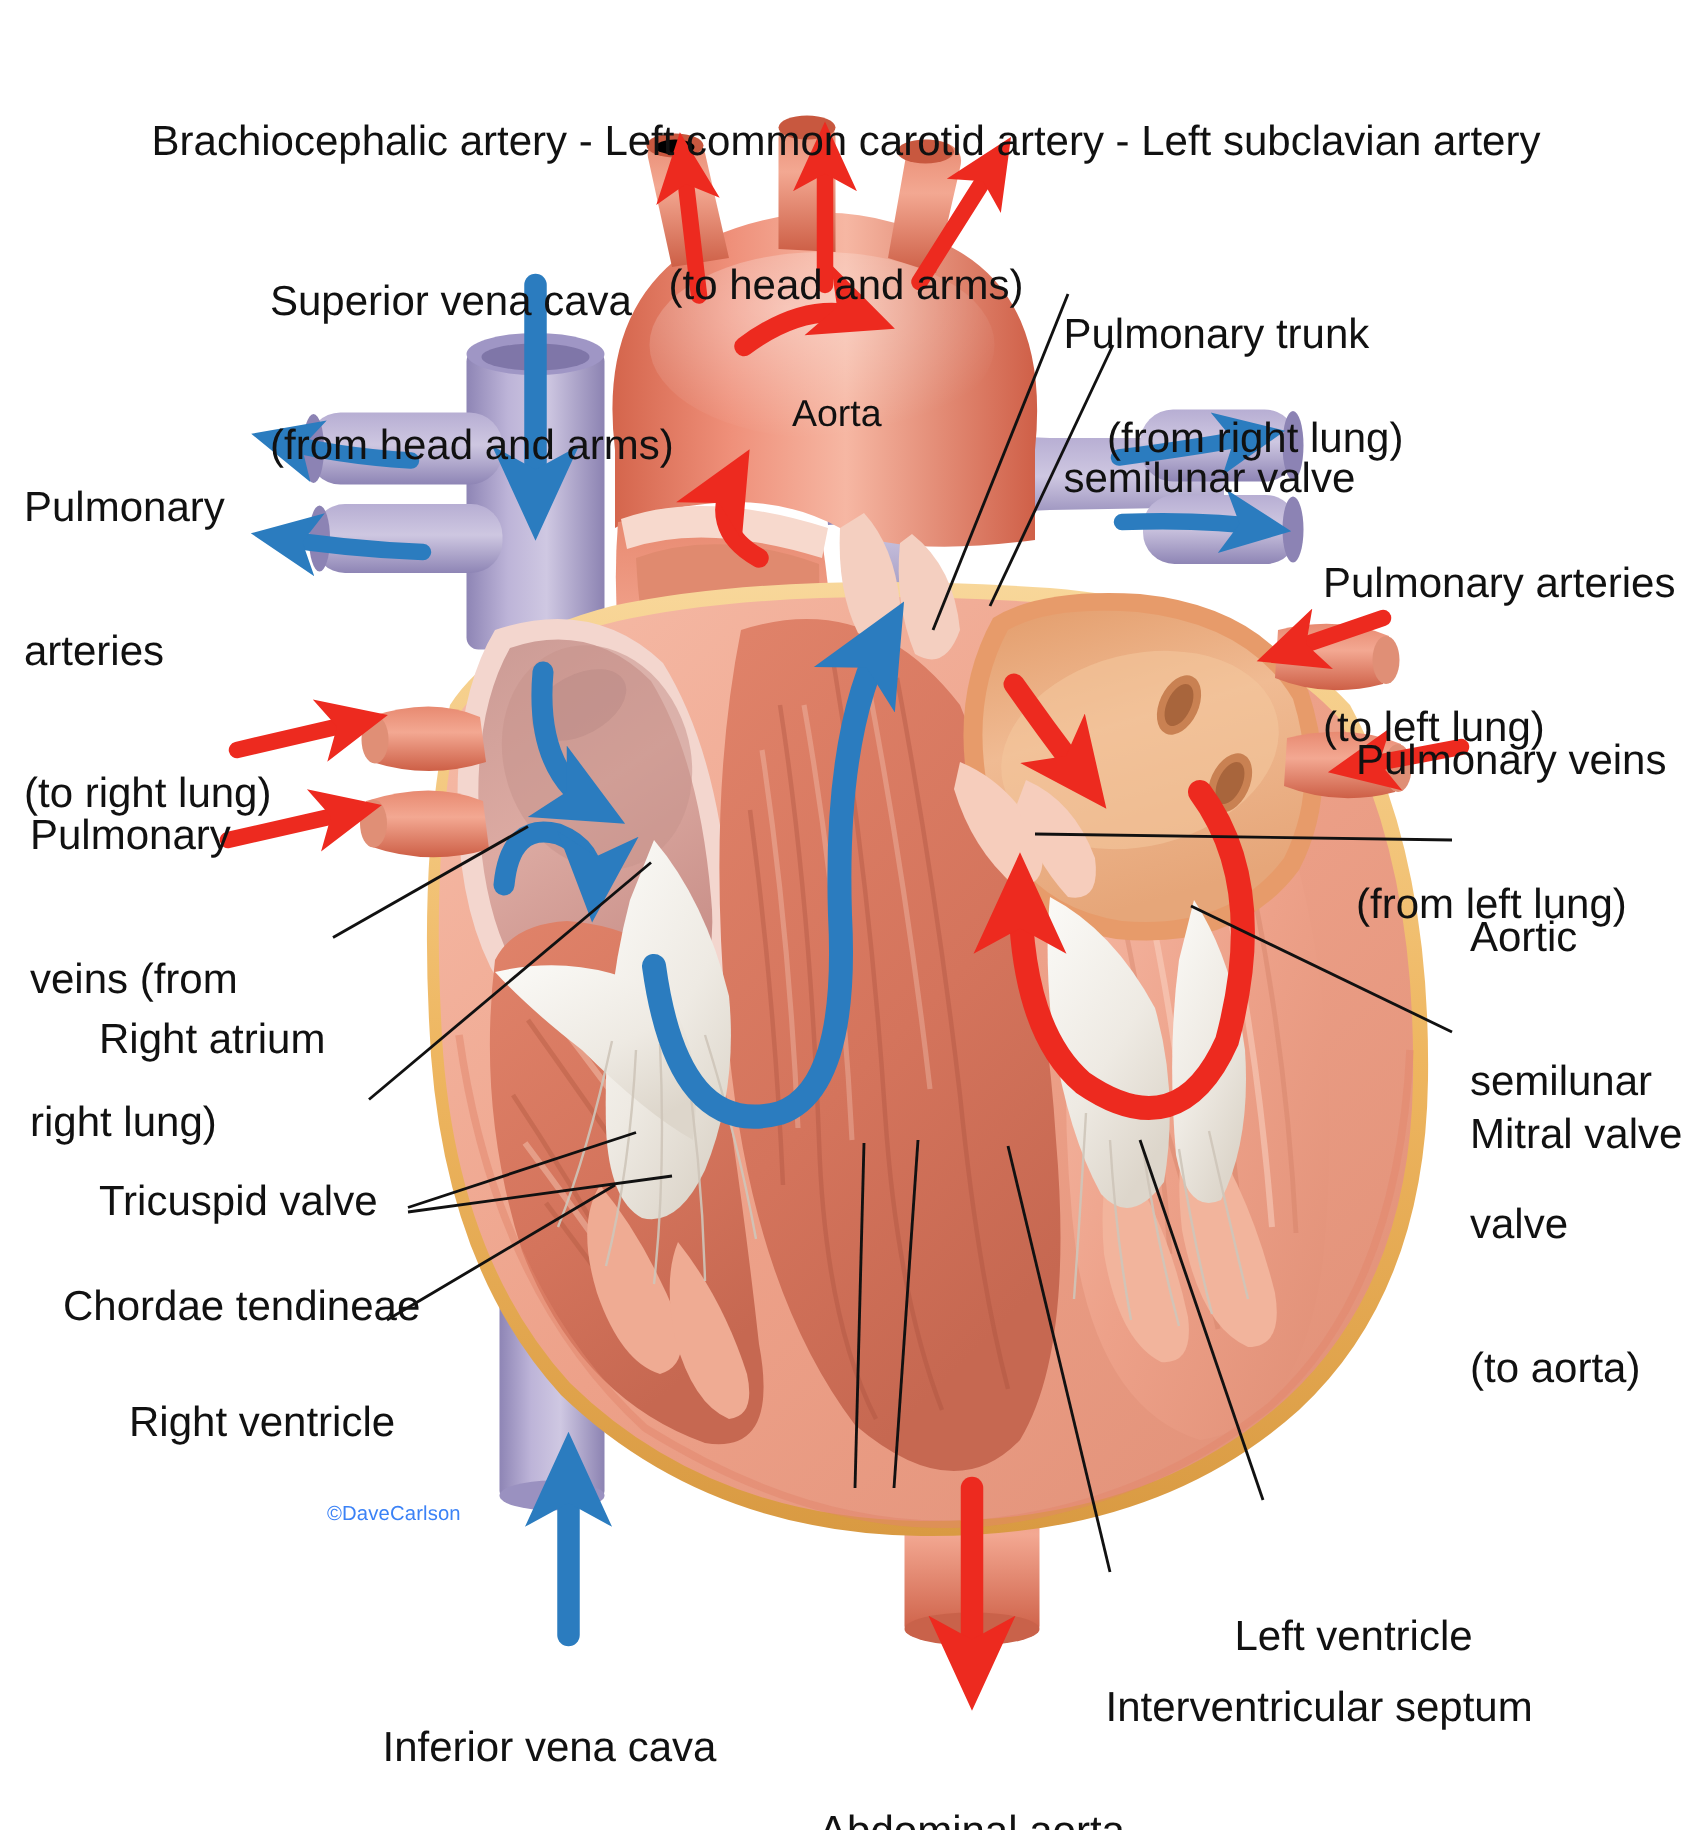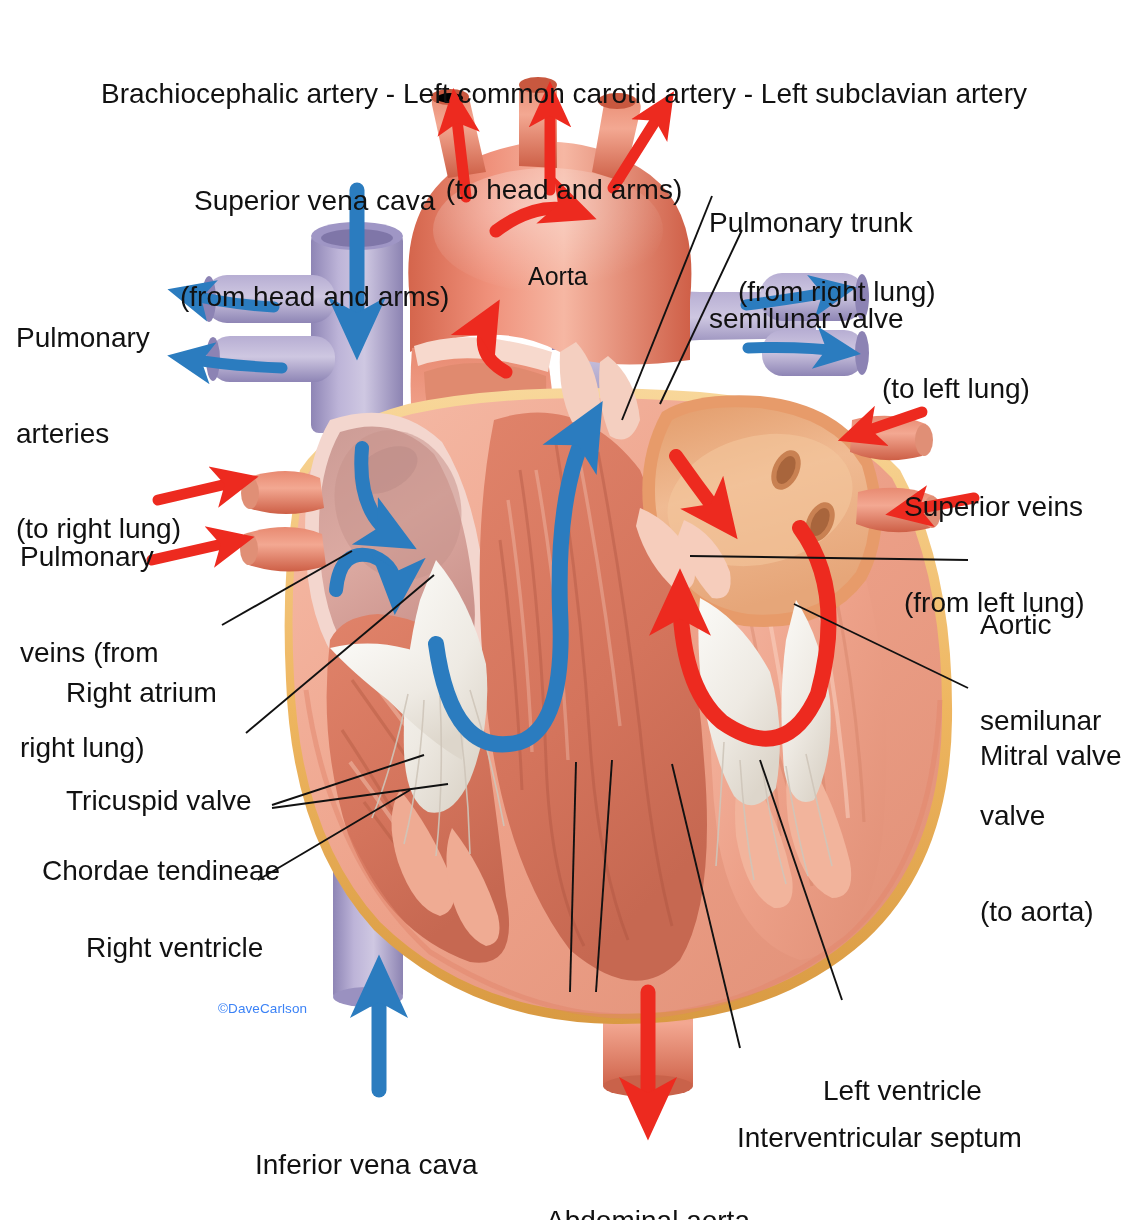--- a/index.html
+++ b/index.html
@@ -318,21 +318,21 @@
     <path d="M842 1000 L760 760"></path>
     <path d="M740 1048 L672 764"></path>
   </g>
 </svg>
 
 <div class="lbl c" style="left:56px;top:14px;width:1016px;">
   <div>Brachiocephalic artery - Left common carotid artery - Left subclavian artery</div>
   <div>(to head and arms)</div>
 </div>
 
-<div class="lbl" style="left:180px;top:121px;text-align:center;">
+<div class="lbl" style="left:180px;top:121px;">
   <div>Superior vena cava</div>
   <div>(from head and arms)</div>
 </div>
 
 <div class="lbl" style="left:16px;top:258px;">
   <div>Pulmonary</div>
   <div>arteries</div>
   <div>(to right lung)</div>
 </div>
 
@@ -376,25 +376,26 @@
 <div class="lbl" style="left:709px;top:143px;">
   <div>Pulmonary trunk</div>
   <div>semilunar valve</div>
 </div>
 
 <div class="lbl" style="left:738px;top:212px;">
   <div>(from right lung)</div>
 </div>
 
 <div class="lbl" style="left:882px;top:309px;">
+  <div>Pulmonary arteries</div>
   <div>(to left lung)</div>
 </div>
 
 <div class="lbl" style="left:904px;top:427px;">
-  <div>Superior veins</div>
+  <div>Pulmonary veins</div>
   <div>(from left lung)</div>
 </div>
 
 <div class="lbl" style="left:980px;top:545px;">
   <div>Aortic</div>
   <div>semilunar</div>
   <div>valve</div>
   <div>(to aorta)</div>
 </div>
 

